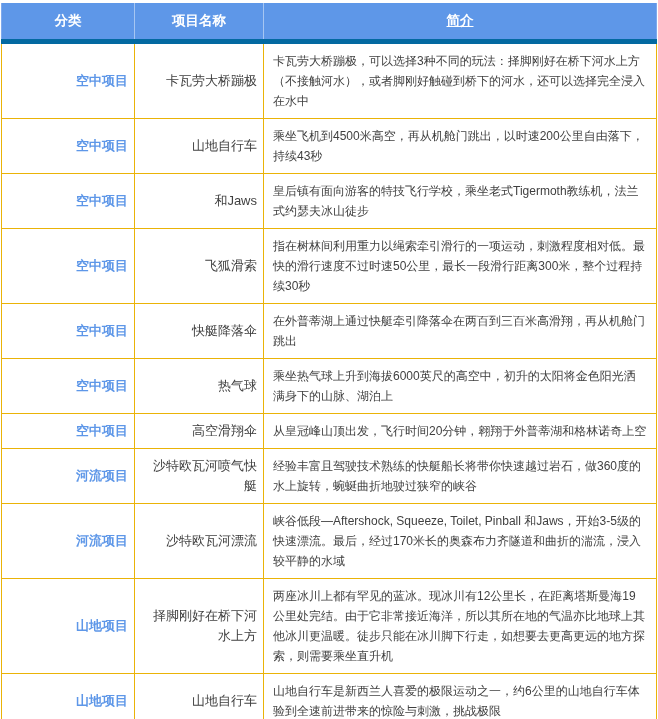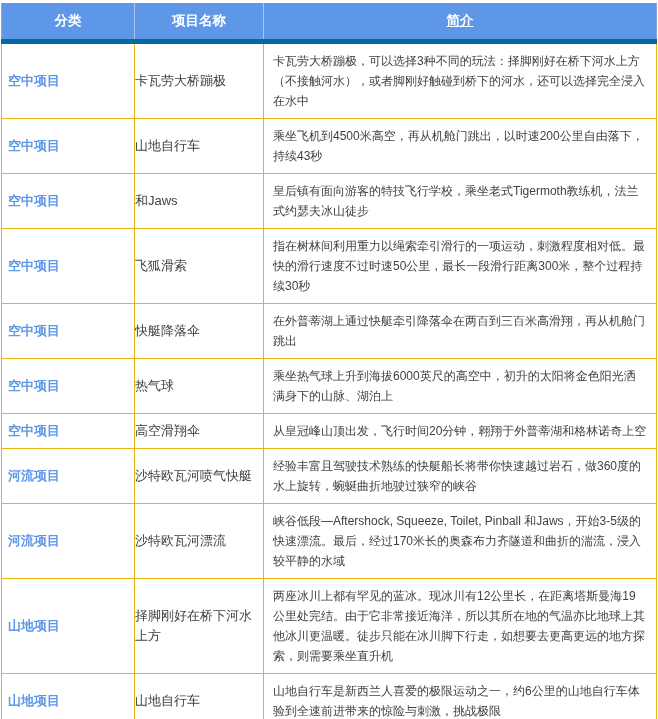--- a/index.html
+++ b/index.html
@@ -38,30 +38,30 @@
 
   tbody td {
     border: 1px solid #eab308;
     vertical-align: middle;
     font-size: 12px;
     line-height: 20px;
     color: #3F3F3F;
     background: #ffffff;
   }
   td.cell-category {
-    text-align: left;
+    text-align: right;
     font-weight: bold;
     font-size: 13px;
     color: #5E97E8;
     padding: 3px 6px;
   }
   td.cell-name {
-    text-align: left;
+    text-align: right;
     font-size: 13px;
-    padding: 6px 0;
+    padding: 6px 6px;
   }
   td.cell-intro {
     text-align: left;
     padding: 7px 9px;
   }
 </style>
 </head>
 <body>
 
 <div class="page">

